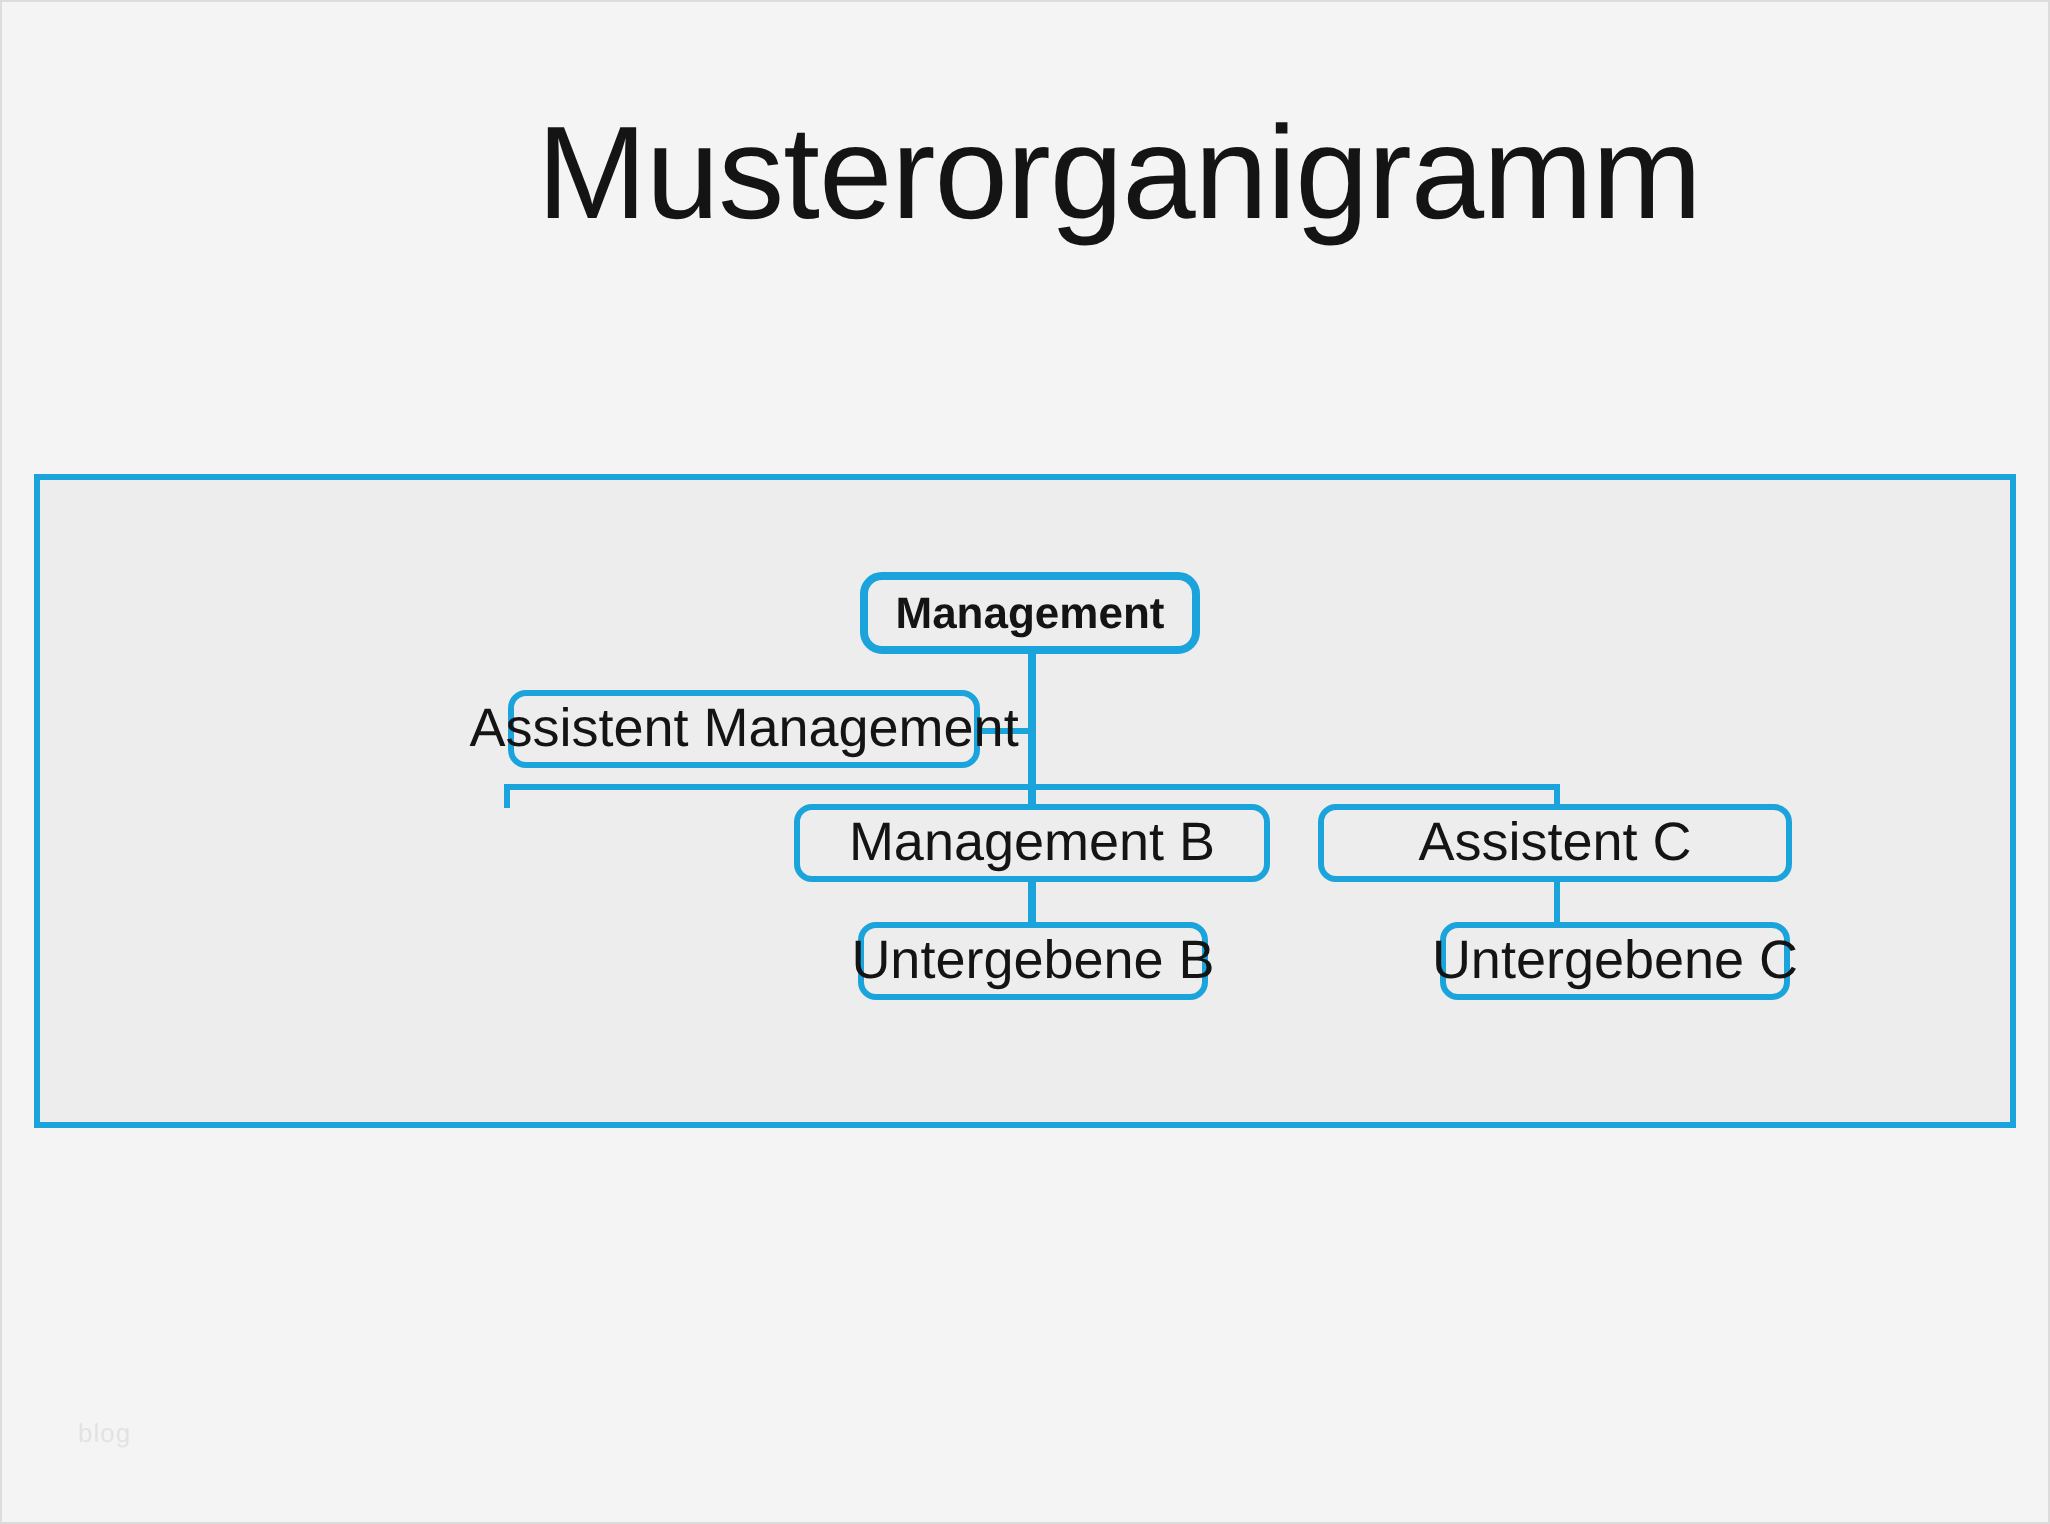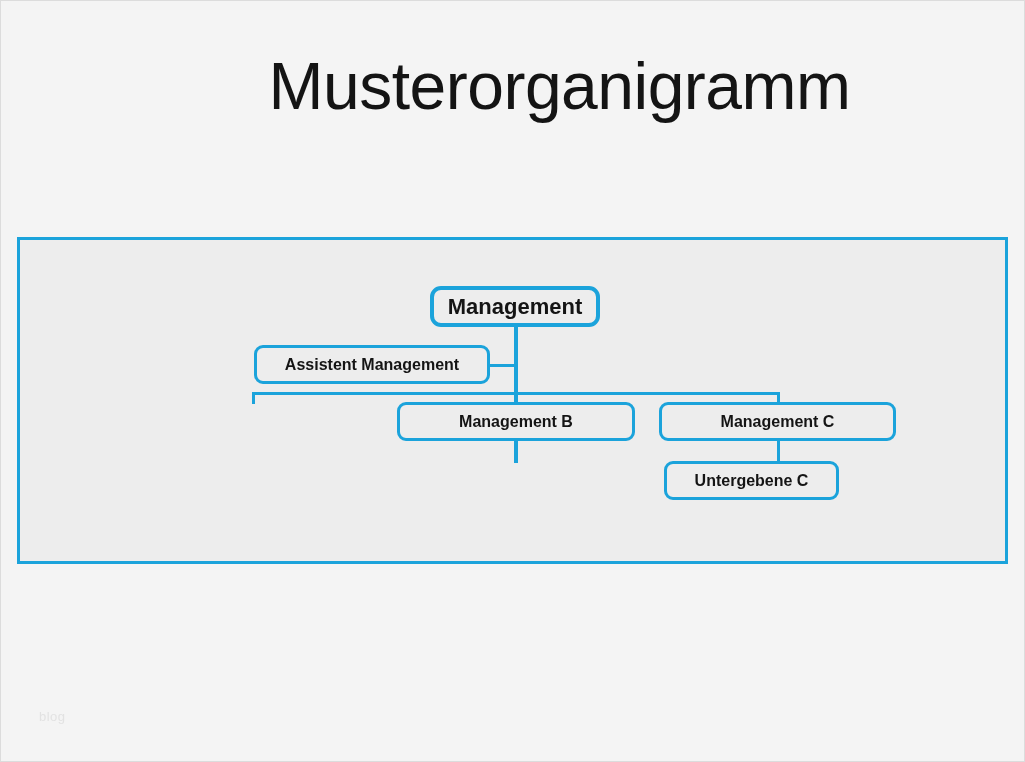--- a/index.html
+++ b/index.html
@@ -47,22 +47,22 @@
   .node {
     position: absolute;
     background: #ededed;
     border: 3px solid #1ba3db;
     border-radius: 9px;
     box-sizing: border-box;
     display: flex;
     align-items: center;
     justify-content: center;
     color: #141414;
-    font-size: 16px;
-    font-weight: 700;
+    font-size: 27px;
+    font-weight: 400;
     white-space: nowrap;
     z-index: 3;
   }
   .node.root {
     border-width: 4px;
     border-radius: 11px;
     font-weight: 700;
     font-size: 22px;
   }
   .connector {
@@ -105,22 +105,23 @@
 
     <div class="connector" style="left:757px; top:198px; width:3px; height:25px;"></div>
 
     <div class="node root" style="left:410px; top:46px; width:170px; height:41px;">Management</div>
 
     <div class="node" style="left:234px; top:105px; width:236px; height:39px;">Assistent Management</div>
 
 
     <div class="node" style="left:377px; top:162px; width:238px; height:39px;">Management B</div>
 
-    <div class="node" style="left:639px; top:162px; width:237px; height:39px;">Management C</div>
+    <div class="node" style="left:639px; top:162px; width:237px; height:39px;">Assistent C</div>
 
+    <div class="node" style="left:409px; top:221px; width:175px; height:39px;">Untergebene B</div>
 
-    <div class="node" style="left:644px; top:221px; width:175px; height:39px;">Untergebene C</div>
+    <div class="node" style="left:700px; top:221px; width:175px; height:39px;">Untergebene C</div>
 
   </div>
 
   <div id="watermark">blog</div>
 
 </div>
 
 </body></html>

